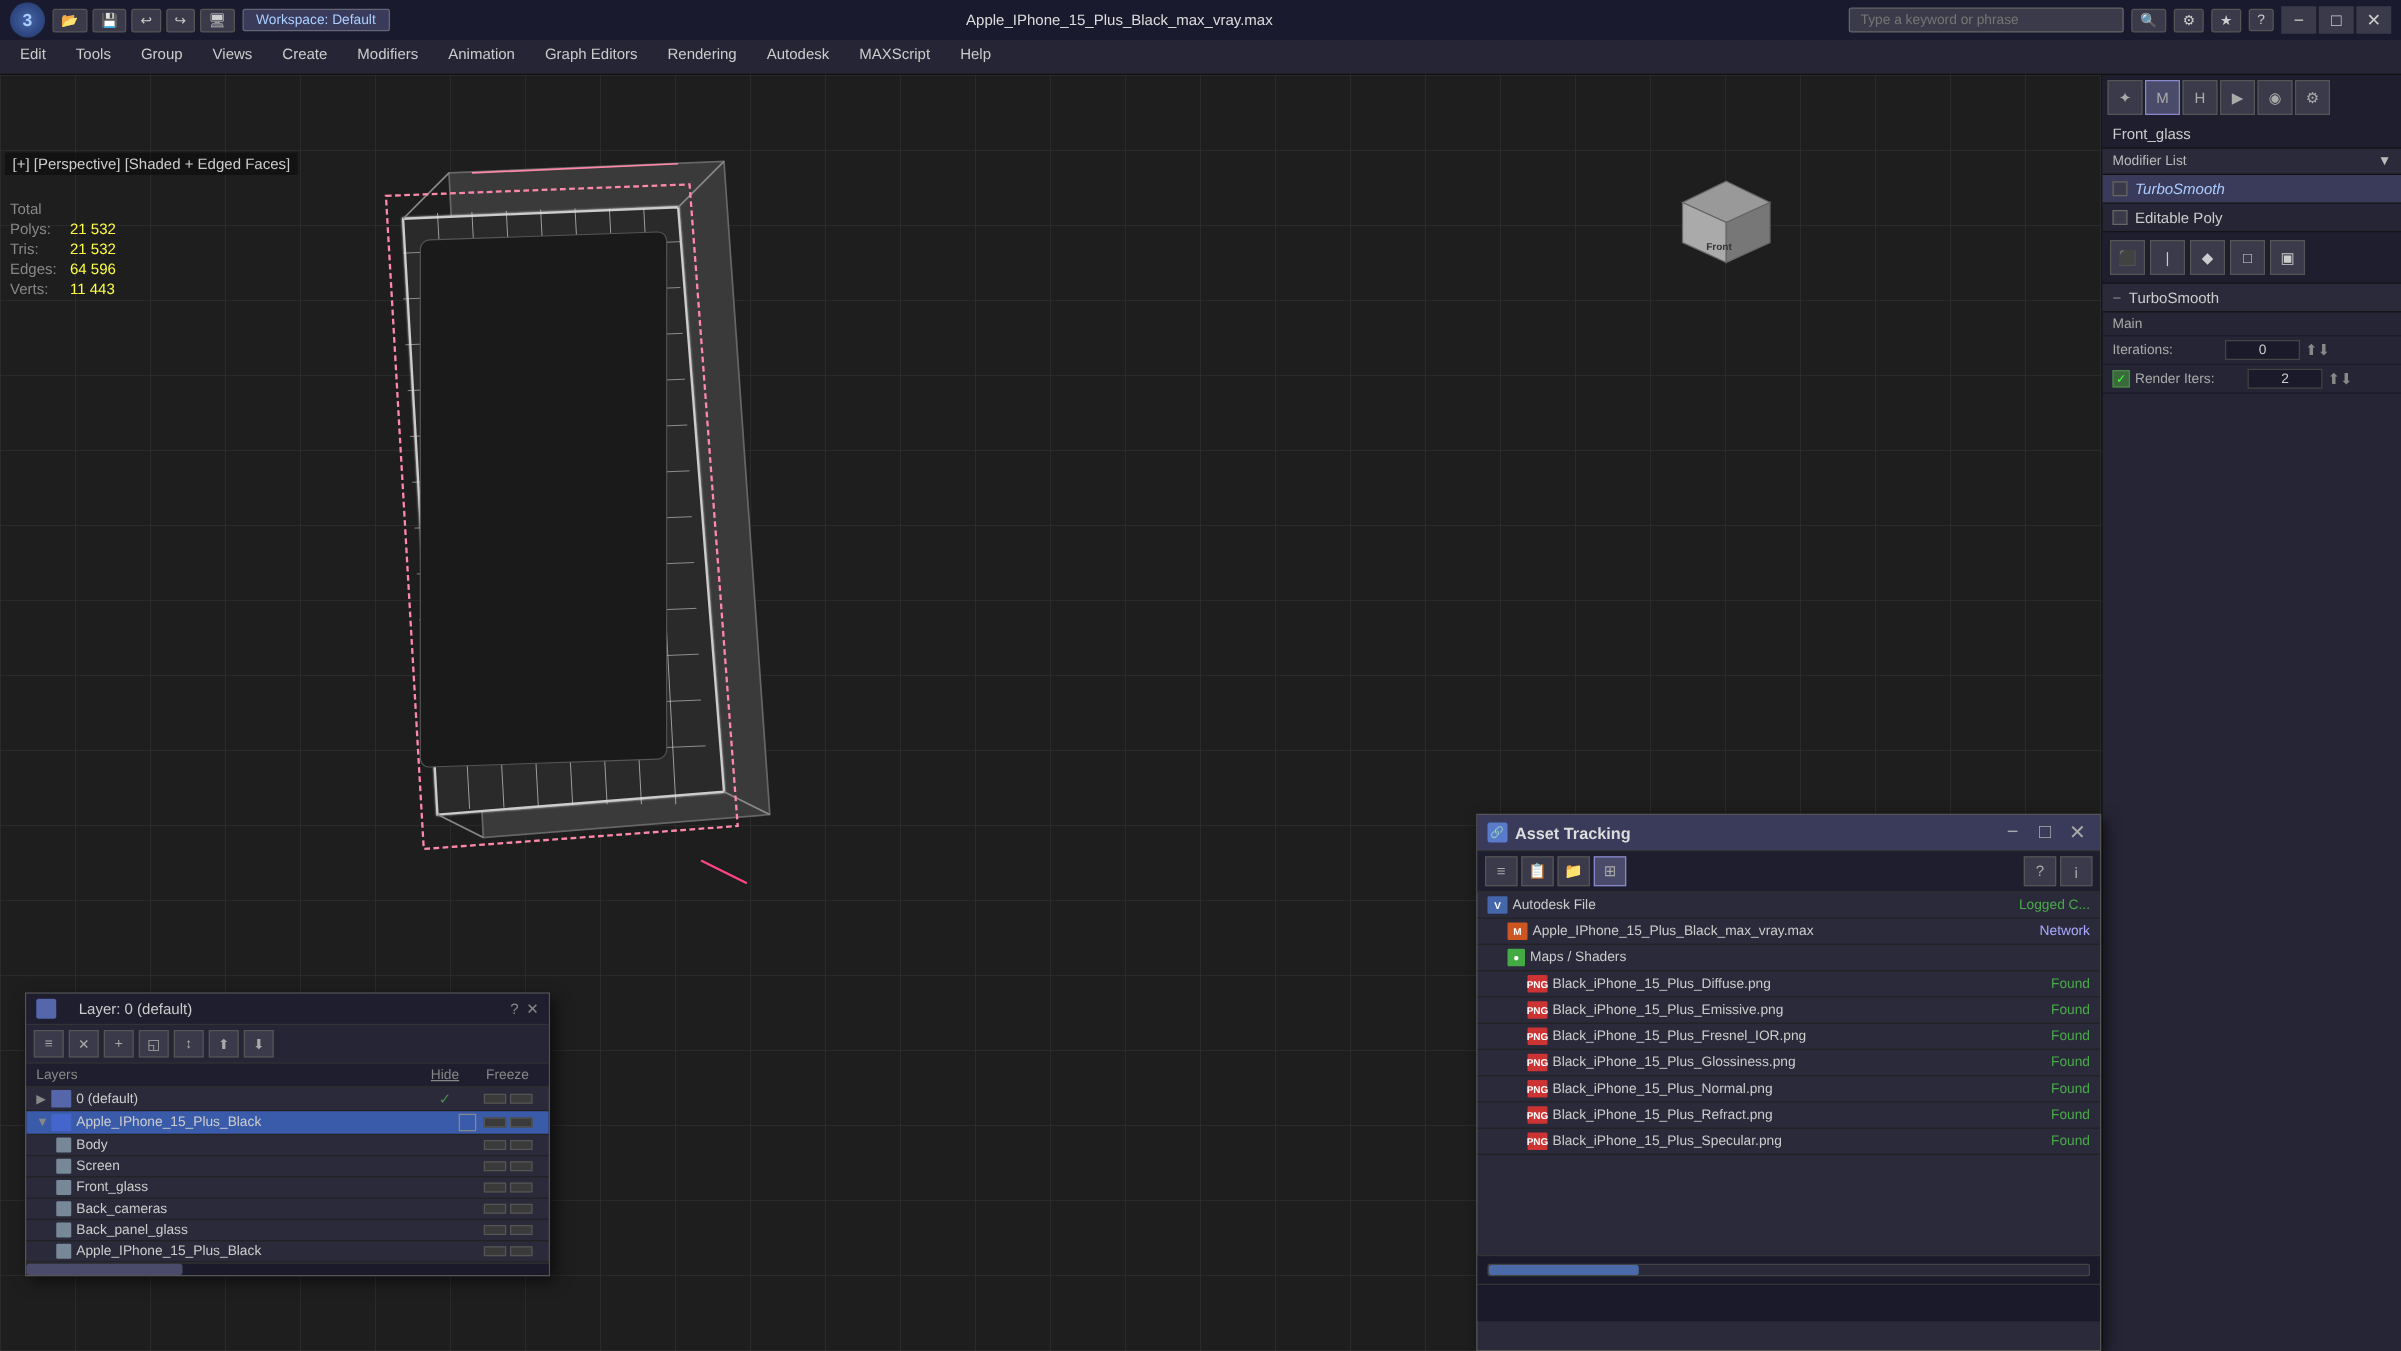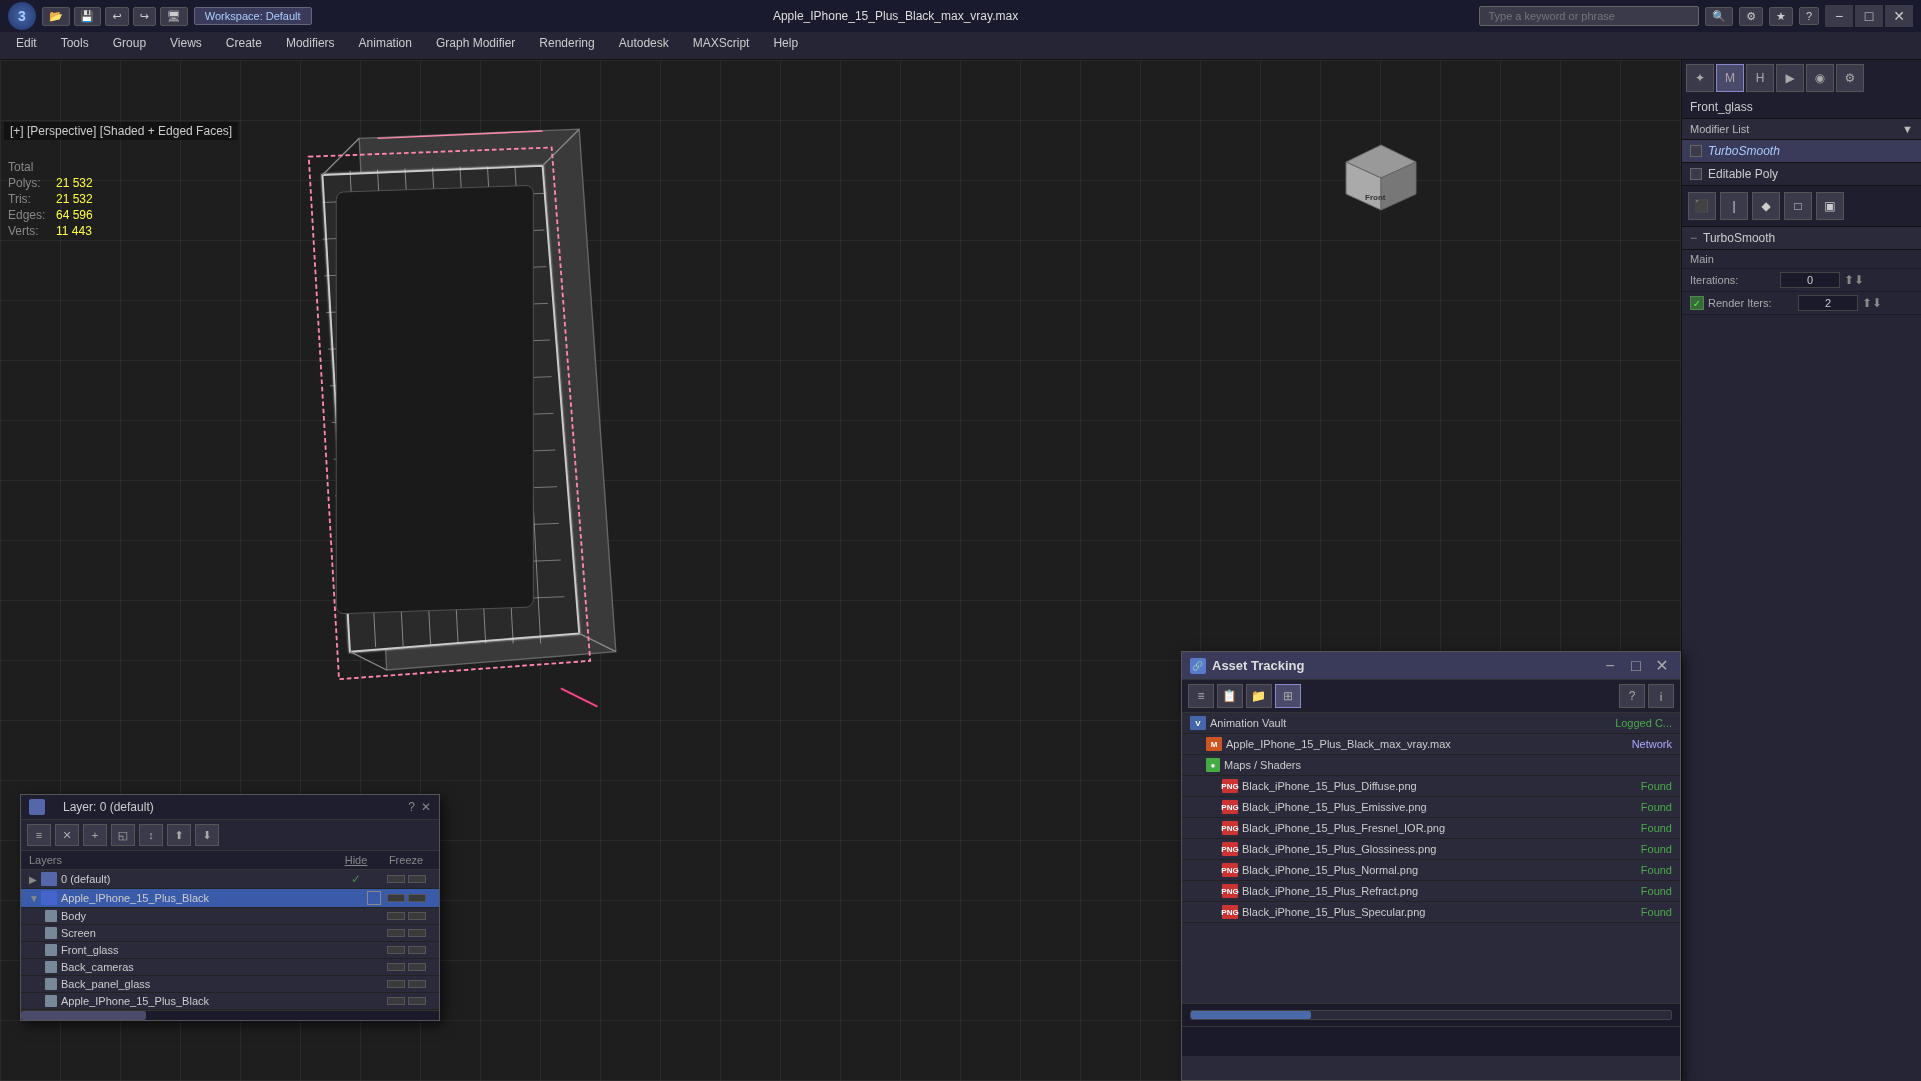--- a/index.html
+++ b/index.html
@@ -152,21 +152,21 @@
 </div>
 
 <div id="menubar">
   <span class="menu-item">Edit</span>
   <span class="menu-item">Tools</span>
   <span class="menu-item">Group</span>
   <span class="menu-item">Views</span>
   <span class="menu-item">Create</span>
   <span class="menu-item">Modifiers</span>
   <span class="menu-item">Animation</span>
-  <span class="menu-item">Graph Modifier</span>
+  <span class="menu-item">Graph Editors</span>
   <span class="menu-item">Rendering</span>
   <span class="menu-item">Autodesk</span>
   <span class="menu-item">MAXScript</span>
   <span class="menu-item">Help</span>
 </div>
 
 <div id="viewport">
   <div class="grid-bg"></div>
 
   <div id="viewport-label">[+] [Perspective] [Shaded + Edged Faces]</div>
@@ -436,21 +436,21 @@
     <div class="t-btn">📁</div>
     <div class="t-btn active">⊞</div>
     <div style="flex:1;"></div>
     <div class="t-btn">?</div>
     <div class="t-btn">ℹ</div>
   </div>
   <div class="asset-body">
 
     <div class="asset-row">
       <div class="a-icon vault-icon">V</div>
-      <span class="a-name">Animation Vault</span>
+      <span class="a-name">Autodesk File</span>
       <span class="a-status status-logged">Logged C...</span>
     </div>
 
     <div class="asset-row">
       <div style="width:16px;"></div>
       <div class="a-icon max-icon">M</div>
       <span class="a-name">Apple_IPhone_15_Plus_Black_max_vray.max</span>
       <span class="a-status status-network">Network</span>
     </div>
 

